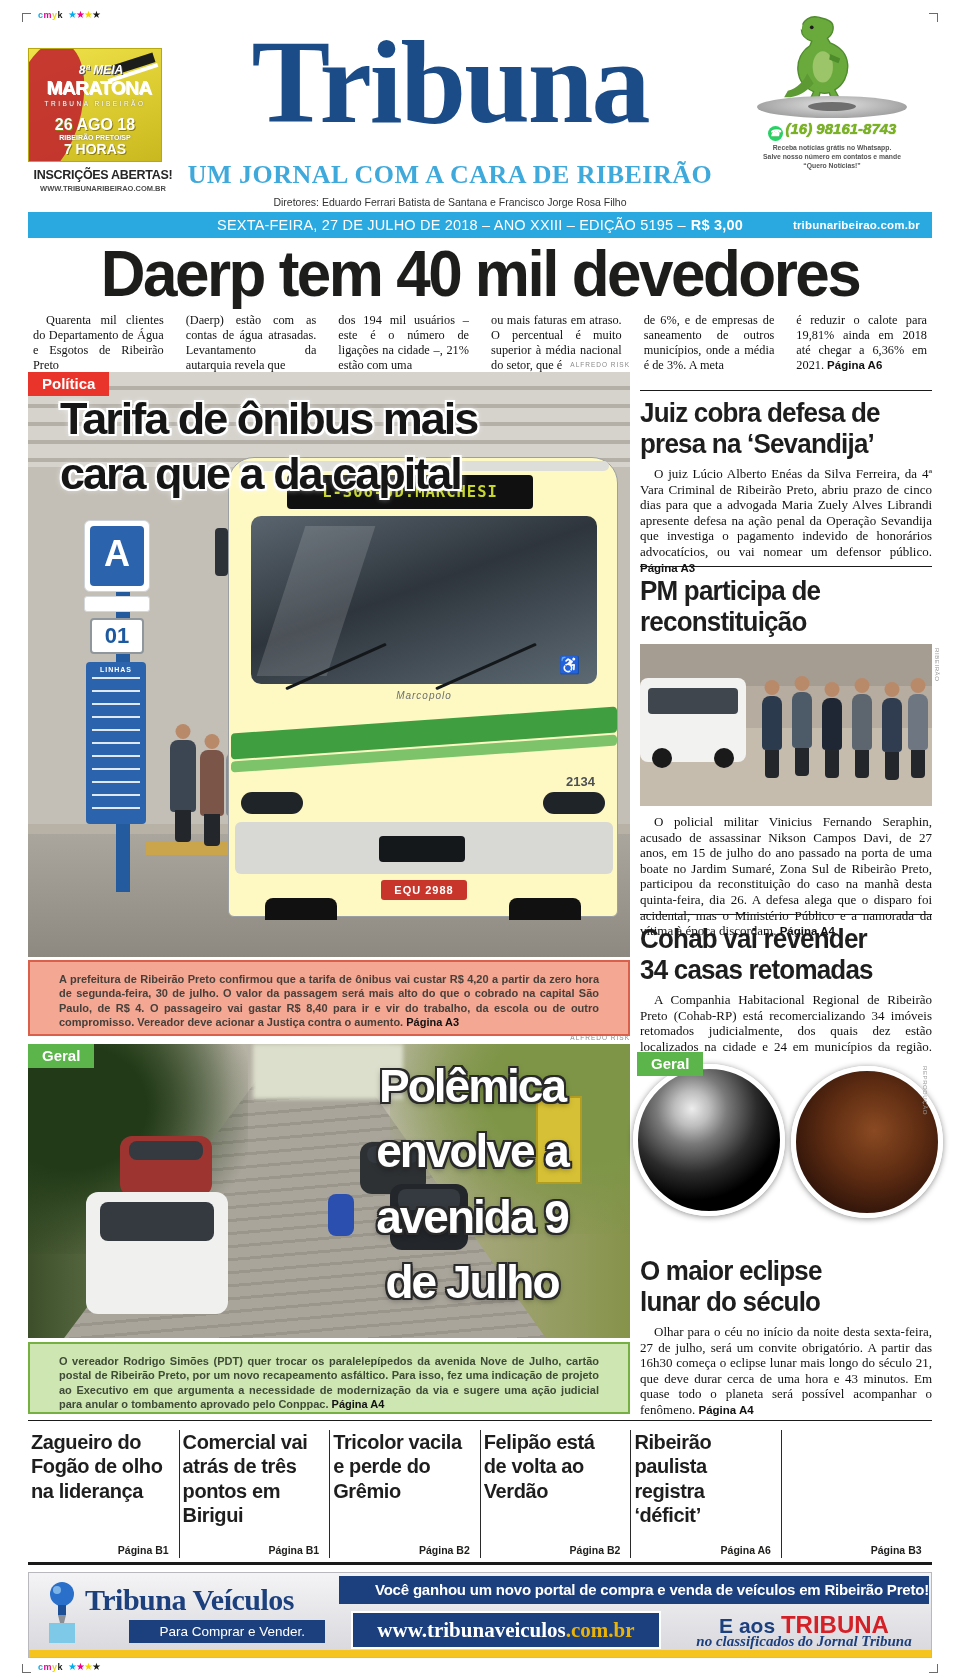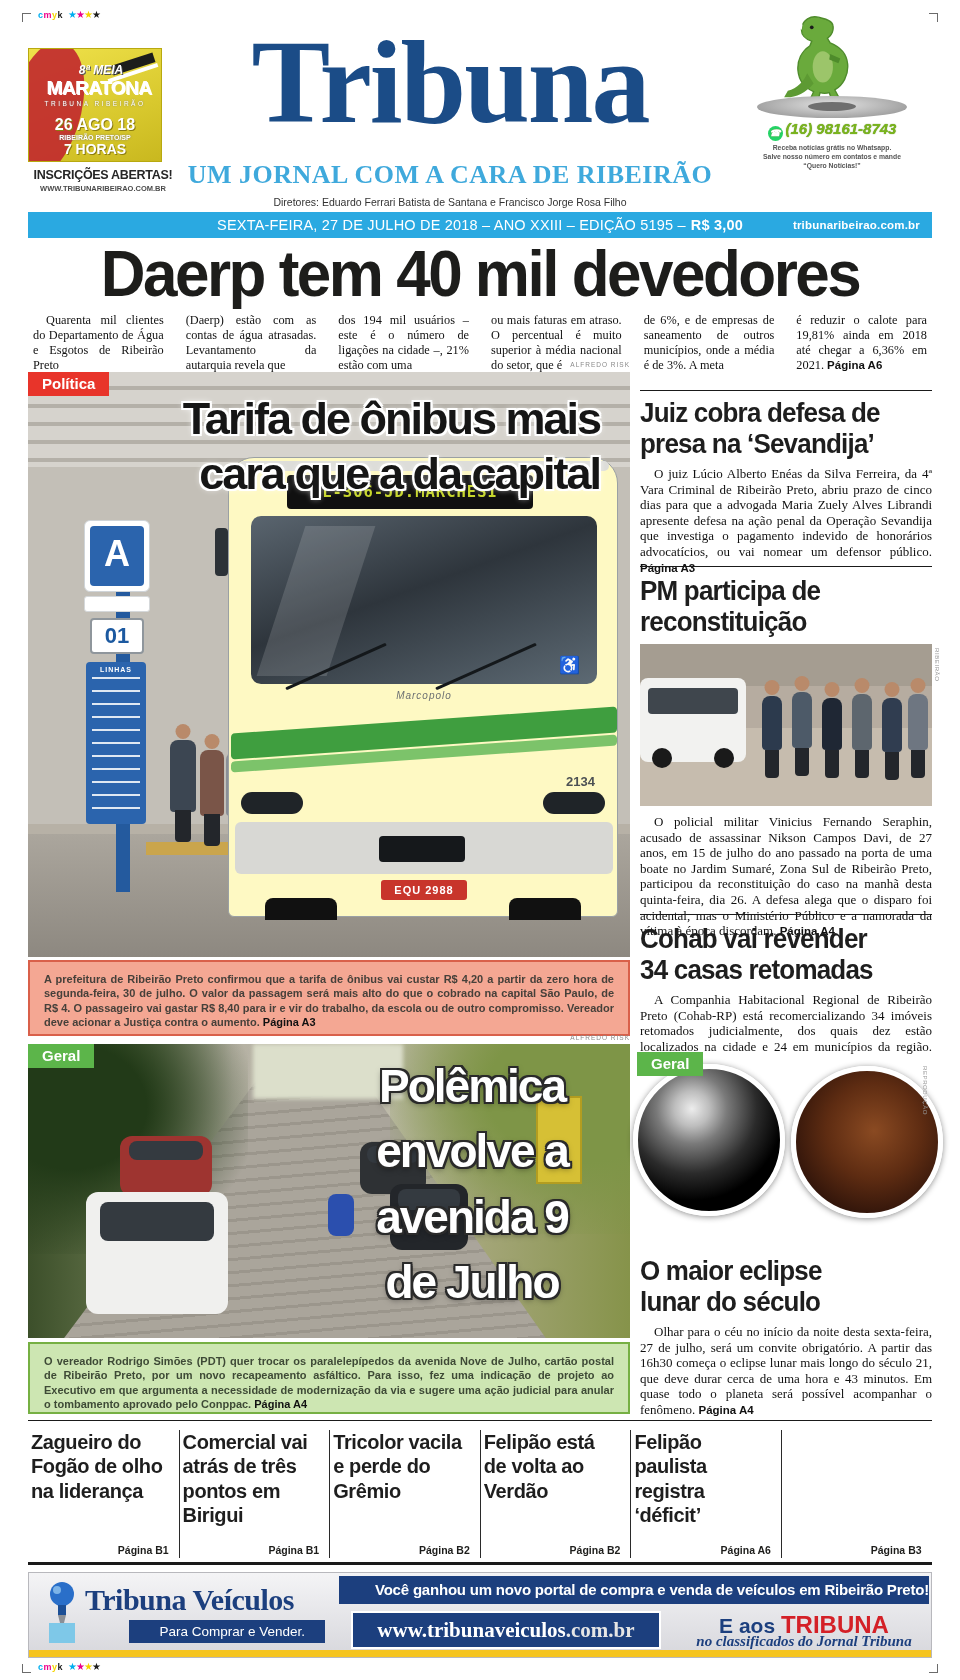--- a/index.html
+++ b/index.html
@@ -98,24 +98,24 @@
   .totem .signA{position:absolute;left:56px;top:148px;width:66px;height:72px;background:#fff;border-radius:6px;border:1px solid #cfd4d8;padding:5px}
   .totem .signA .inner{width:100%;height:100%;background:#2b64ad;border-radius:4px;color:#fff;font-weight:bold;font-size:36px;line-height:56px;text-align:center}
   .totem .icons{position:absolute;left:56px;top:224px;width:66px;height:16px;background:#fff;border:1px solid #d5d8da;border-radius:3px}
   .totem .num{position:absolute;left:62px;top:246px;width:54px;height:36px;background:#fff;border:2px solid #8f969c;border-radius:4px;color:#1c59a0;font-weight:bold;font-size:22px;line-height:32px;text-align:center}
   .totem .panel{position:absolute;left:58px;top:290px;width:60px;height:162px;background:#2b64ad;border-radius:4px;padding:4px 6px}
   .totem .panel .hdr{color:#fff;font-size:7px;font-weight:bold;letter-spacing:1px;text-align:center}
   .totem .panel .rows{margin-top:4px;height:132px;background:repeating-linear-gradient(180deg,rgba(255,255,255,.85) 0 2px,rgba(255,255,255,0) 2px 13px)}
   .person{position:absolute;border-radius:8px 8px 4px 4px}
   .person .head{position:absolute;left:50%;top:-16px;transform:translateX(-50%);width:15px;height:15px;border-radius:50%;background:#b98a6a}
   .person .legs{position:absolute;left:50%;bottom:-30px;transform:translateX(-50%);width:16px;height:32px;background:#23262b;border-radius:0 0 4px 4px}
-  .bus-headline{left:60px;top:392px;width:540px;text-align:right;font-size:45px;line-height:1.22;z-index:5}
-
-  
-  .caption{border-width:2px;border-style:solid;font-size:11px;font-weight:bold;line-height:1.3;padding:10px 14px;text-align:justify;color:#46403a}
+  .bus-headline{left:60px;top:392px;width:540px;text-align:left;font-size:45px;line-height:1.22;z-index:5}
+
+  
+  .caption{border-width:2px;border-style:solid;font-size:11px;font-weight:bold;line-height:1.3;padding:10px 29px;text-align:justify;color:#46403a}
   .caption.salmon{background:#f4a793;border-color:#d9604a}
   .caption.green{background:#cde6b2;border-color:#76b043;color:#3e4a36}
   .caption .pg{font-size:11px}
 
   
   .streetphoto{left:28px;top:1044px;width:602px;height:294px;background:linear-gradient(90deg,#3c4f2a 0,#63734a 16%,#b5b1a3 34%,#c2beb0 58%,#a3a577 76%,#86934a 100%)}
   .trees-l{position:absolute;left:0;top:0;width:220px;height:210px;background:radial-gradient(ellipse at 20% 30%,#223a18 30%,rgba(34,58,24,0) 75%)}
   .trees-r{position:absolute;right:0;top:0;width:240px;height:190px;background:radial-gradient(ellipse at 80% 25%,#7e9547 35%,rgba(126,149,71,0) 78%)}
   .skygap{position:absolute;left:225px;top:0;width:150px;height:55px;background:#dcdfcb;filter:blur(2px)}
   .road{position:absolute;left:0;top:0;width:602px;height:294px;clip-path:polygon(41% 4%,53% 4%,86% 100%,6% 100%);background:repeating-linear-gradient(175deg,#aaa59b 0 10px,#9b968c 10px 13px)}
@@ -153,21 +153,21 @@
 
   
   .fad{left:28px;top:1572px;width:904px;height:86px;background:linear-gradient(#f4f4f6,#d7d7dc);border:1px solid #b8b8bd}
   .fad .ystrip{position:absolute;left:0;bottom:0;width:100%;height:7px;background:#f5c41f}
   .fad .pin{position:absolute;left:14px;top:8px}
   .fad .pinbase{position:absolute;left:20px;top:50px;width:26px;height:20px;background:#7ec8e8}
   .fad .brand{position:absolute;left:56px;top:10px;font-family:"Liberation Serif",serif;font-weight:bold;font-size:30px;color:#1c3f7e;letter-spacing:-.5px}
   .fad .brandsub{position:absolute;left:100px;top:47px;width:196px;height:23px;background:#1c3f7e;color:#fff;font-size:13.5px;line-height:23px;text-align:right;padding-right:20px}
   .fad .toprow{position:absolute;left:310px;top:3px;width:590px;height:28px;background:#1c3f7e;color:#fff;font-weight:bold;font-size:15px;line-height:28px;text-align:right;letter-spacing:-.2px}
   .fad .urlbox{position:absolute;left:322px;top:38px;width:310px;height:38px;background:#1c3f7e;border:2px solid #ffffff;color:#fff;font-family:"Liberation Serif",serif;font-weight:bold;font-size:21px;line-height:34px;text-align:center}
-  .fad .urlbox .tld{color:#e5e5e5}
+  .fad .urlbox .tld{color:#eab308}
   .fad .r1{position:absolute;left:650px;top:38px;width:250px;text-align:center;font-weight:bold;font-size:21px;color:#1c3f7e}
   .fad .r1 .dom{color:#d42027;font-size:24px}
   .fad .r2{position:absolute;left:650px;top:60px;width:250px;text-align:center;font-family:"Liberation Serif",serif;font-style:italic;font-weight:bold;font-size:15px;color:#1c3f7e}
 </style>
 </head>
 <body>
 
 <div class="page">
 
   <div class="abs crop tl" style="left:22px;top:13px"></div>
@@ -408,21 +408,21 @@
     </div>
     <div class="tease">
       <div class="tt">Tricolor vacila e perde do Grêmio</div>
       <div class="tp">Página B2</div>
     </div>
     <div class="tease">
       <div class="tt">Felipão está de volta ao Verdão</div>
       <div class="tp">Página B2</div>
     </div>
     <div class="tease">
-      <div class="tt">Felipão paulista registra ‘déficit’</div>
+      <div class="tt">Ribeirão paulista registra ‘déficit’</div>
       <div class="tp">Página A6</div>
     </div>
     <div class="tease">
       <div class="tp">Página B3</div>
     </div>
   </div>
   <div class="abs hr-thick" style="top:1562px"></div>
 
   <div class="abs fad">
     <div class="pin">

